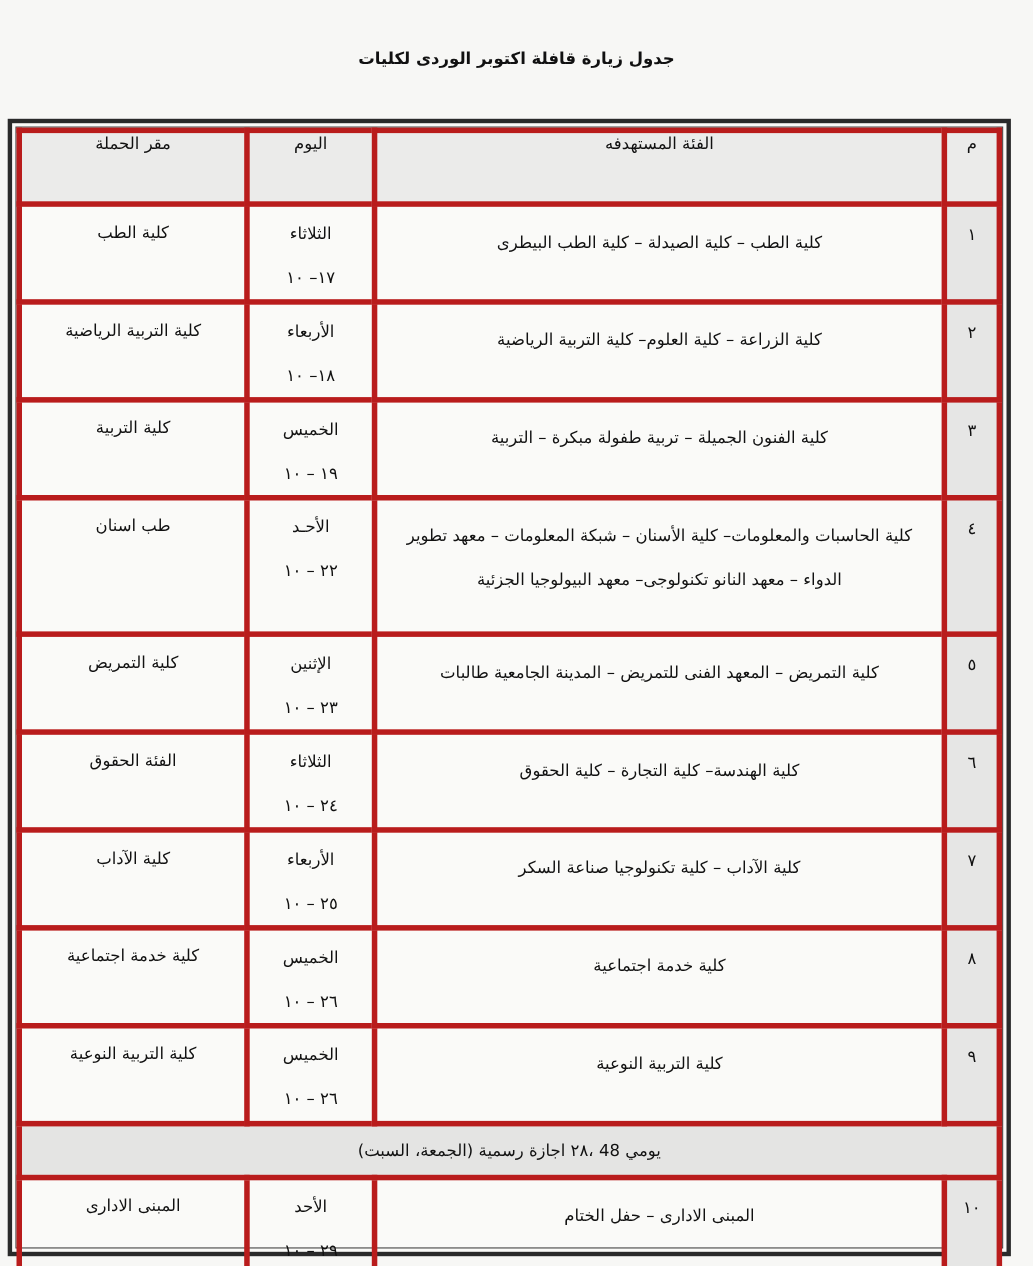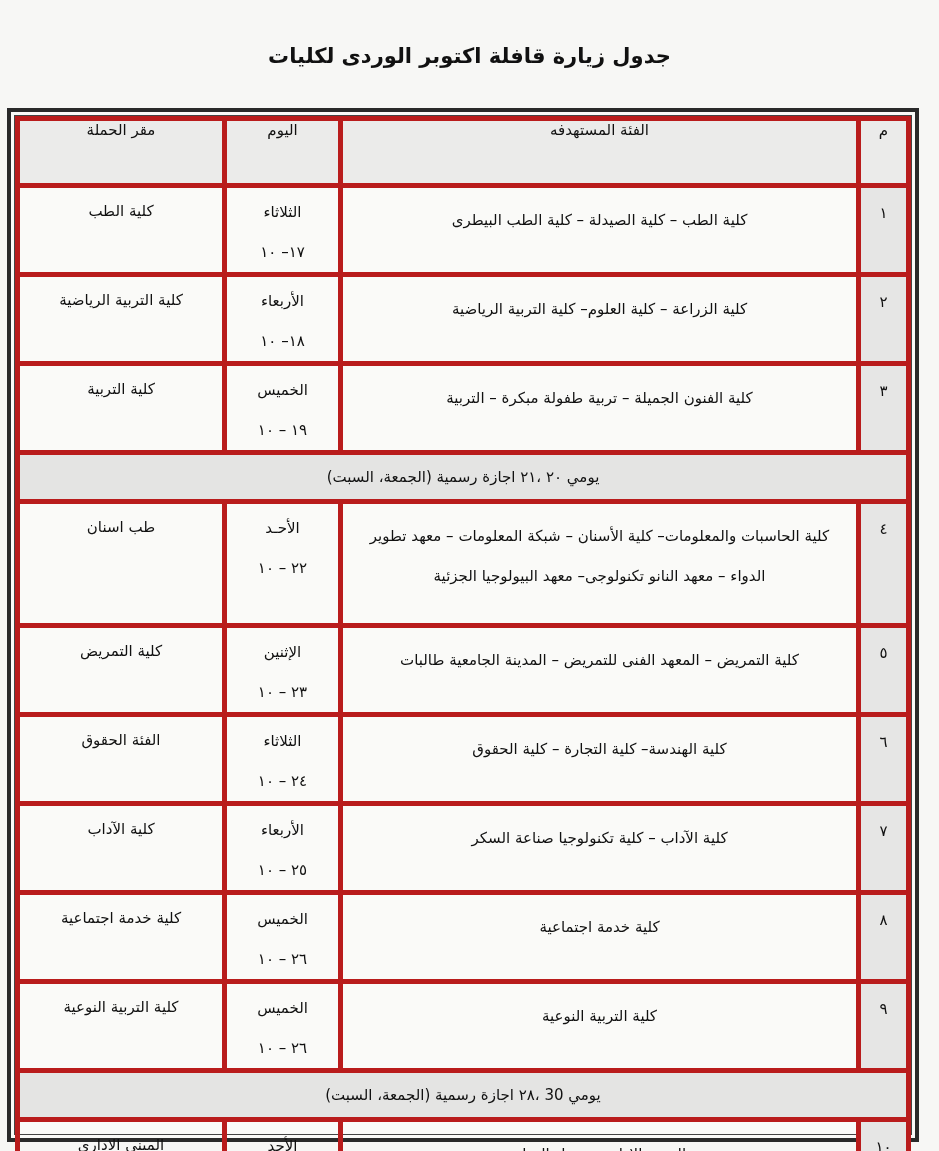--- a/index.html
+++ b/index.html
@@ -12,21 +12,21 @@
   }
   .page {
     position: relative;
     width: 939px; height: 1151px;
   }
   .title {
     position: absolute;
     left: 0; right: 0;
     text-align: center;
     font-weight: bold;
-    font-size: 21px;
+    font-size: 15px;
     color: #111;
   }
   .title.t1 { top: 44px; }
   .title.t2 { top: 78px; }
 
   .frame {
     position: absolute;
     left: 7px; top: 108px;
     width: 912px; height: 1034px;
     border: 4px solid #2a2a2a;
@@ -130,23 +130,20 @@
           <tr style="height:84px">
             <td class="num-cell">٣</td>
             <td class="target-cell">كلية الفنون الجميلة – تربية طفولة مبكرة – التربية</td>
             <td class="day-cell">
               <span class="day-name">الخميس</span>
               <span class="day-date">١٩ – ١٠</span>
             </td>
             <td class="place-cell">كلية التربية</td>
           </tr>
 
-          <tr class="holiday">
-            <td colspan="4">يومي ٢٠ ،٢١ اجازة رسمية (الجمعة، السبت)</td>
-          </tr>
 
           <tr style="height:124px">
             <td class="num-cell">٤</td>
             <td class="target-cell">كلية الحاسبات والمعلومات– كلية الأسنان – شبكة المعلومات – معهد تطوير الدواء – معهد النانو تكنولوجى– معهد البيولوجيا الجزئية</td>
             <td class="day-cell">
               <span class="day-name">الأحـد</span>
               <span class="day-date">٢٢ – ١٠</span>
             </td>
             <td class="place-cell">طب اسنان</td>
           </tr>
@@ -195,21 +192,21 @@
             <td class="num-cell">٩</td>
             <td class="target-cell">كلية التربية النوعية</td>
             <td class="day-cell">
               <span class="day-name">الخميس</span>
               <span class="day-date">٢٦ – ١٠</span>
             </td>
             <td class="place-cell">كلية التربية النوعية</td>
           </tr>
 
           <tr class="holiday">
-            <td colspan="4">يومي 30 ،٢٨ اجازة رسمية (الجمعة، السبت)</td>
+            <td colspan="4">يومي 48 ،٢٨ اجازة رسمية (الجمعة، السبت)</td>
           </tr>
 
           <tr style="height:84px">
             <td class="num-cell">١٠</td>
             <td class="target-cell">المبنى الادارى – حفل الختام</td>
             <td class="day-cell">
               <span class="day-name">الأحد</span>
               <span class="day-date">٢٩ – ١٠</span>
             </td>
             <td class="place-cell">المبنى الادارى</td>

